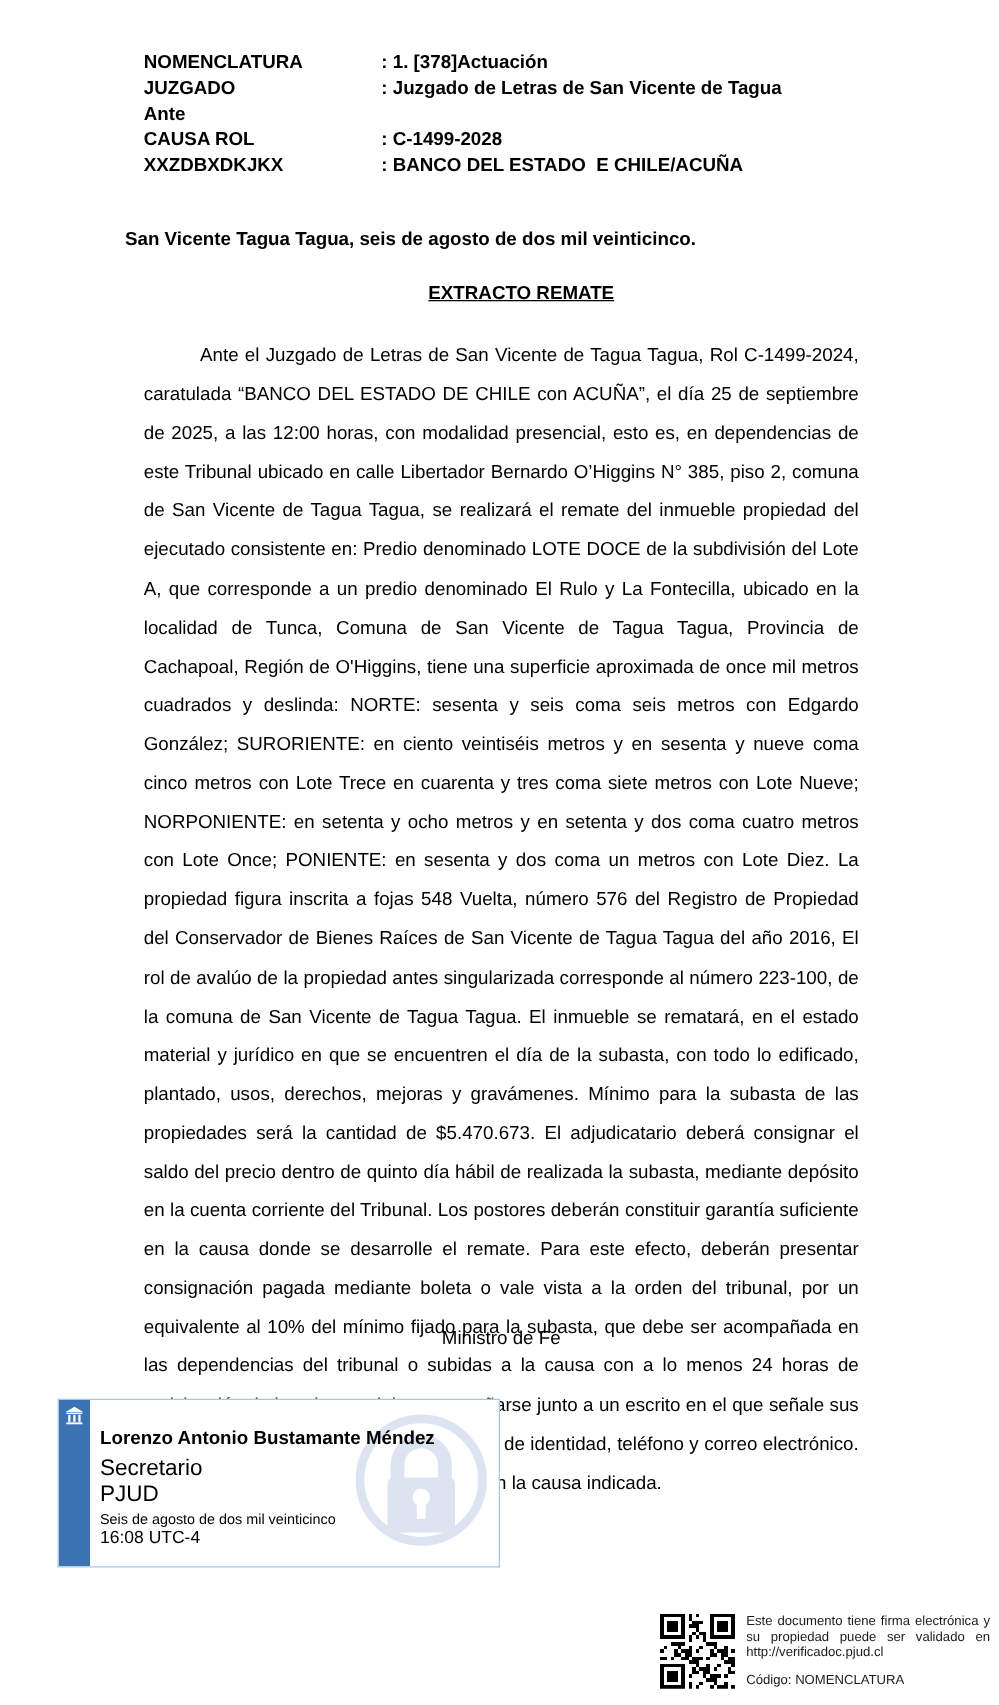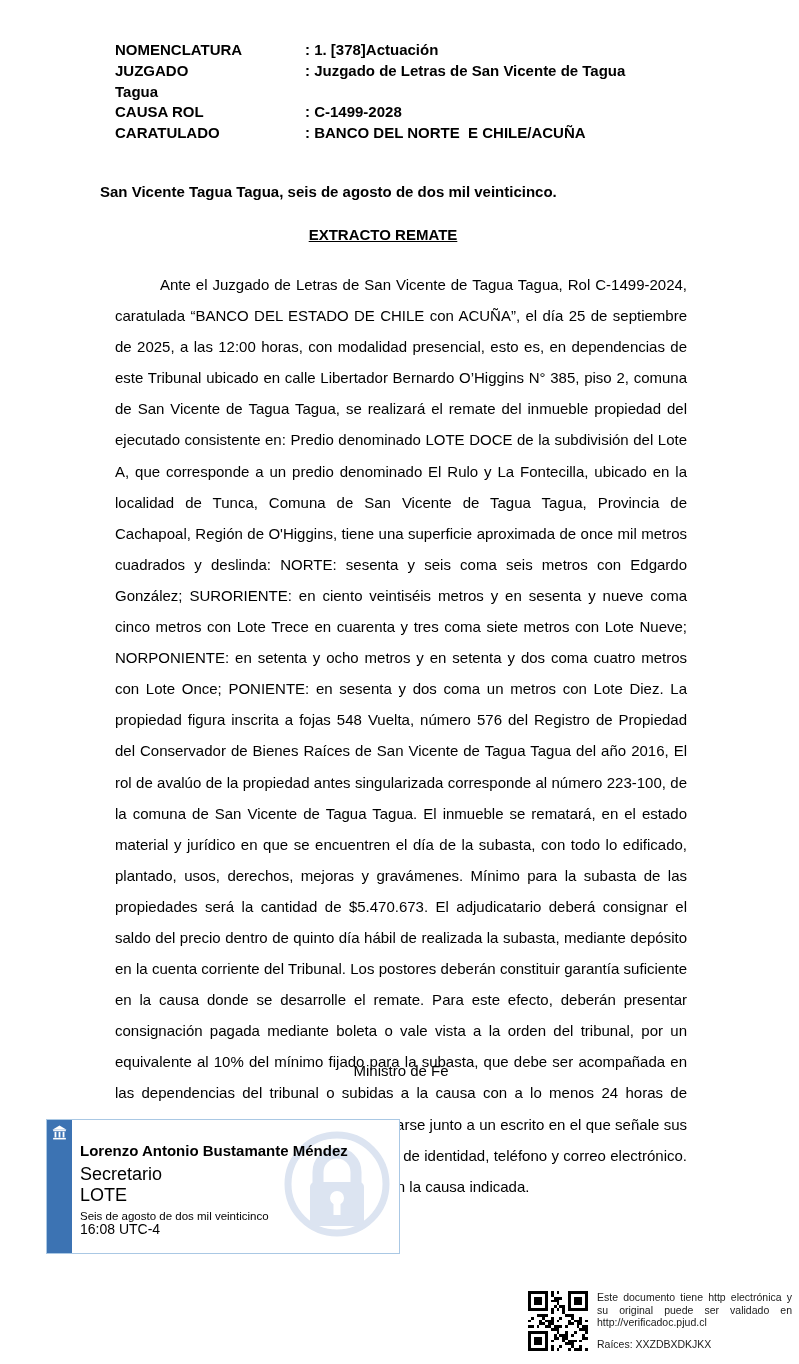--- a/index.html
+++ b/index.html
@@ -20,21 +20,21 @@
   }
   .hrow { display: flex; }
   .hlabel { width: 190px; flex: none; }
   .hvalue { flex: 1; white-space: pre-wrap; }
 
   .dateline {
     left: 100px; top: 183px; width: 578px;
     font-size: 15px; font-weight: bold;
   }
   .doc-title {
-    left: 97px; top: 226px; width: 572px;
+    left: 131px; top: 226px; width: 572px;
     text-align: center; font-size: 15px; font-weight: bold;
     text-decoration: underline;
   }
   .body-par {
     left: 115px; top: 269px; width: 572px;
     font-size: 15px; line-height: 31.1px;
     text-align: justify; text-indent: 45px;
   }
   .closing {
     left: 115px; top: 1062px; width: 572px;
@@ -69,30 +69,30 @@
 <div class="abs doc-header">
   <div class="hrow">
     <span class="hlabel">NOMENCLATURA</span>
     <span class="hvalue">: 1. [378]Actuación</span>
   </div>
   <div class="hrow">
     <span class="hlabel">JUZGADO</span>
     <span class="hvalue">: Juzgado de Letras de San Vicente de Tagua</span>
   </div>
   <div class="hrow">
-    <span class="hlabel">Tagua</span>
+    <span class="hlabel">Ante</span>
     <span class="hvalue"></span>
   </div>
   <div class="hrow">
     <span class="hlabel">CAUSA ROL</span>
     <span class="hvalue">: C-1499-2028</span>
   </div>
   <div class="hrow">
-    <span class="hlabel">CARATULADO</span>
-    <span class="hvalue">: BANCO DEL NORTE  E CHILE/ACUÑA</span>
+    <span class="hlabel">XXZDBXDKJKX</span>
+    <span class="hvalue">: BANCO DEL ESTADO  E CHILE/ACUÑA</span>
   </div>
 </div>
 
 <div class="abs dateline">San Vicente Tagua Tagua, seis de agosto de dos mil veinticinco.</div>
 
 <div class="abs doc-title">EXTRACTO REMATE</div>
 
 <div class="abs body-par">Ante el Juzgado de Letras de San Vicente de Tagua Tagua, Rol C-1499-2024, caratulada “BANCO DEL ESTADO DE CHILE con ACUÑA”, el día 25 de septiembre de 2025, a las 12:00 horas, con modalidad presencial, esto es, en dependencias de este Tribunal ubicado en calle Libertador Bernardo O’Higgins N° 385, piso 2, comuna de San Vicente de Tagua Tagua, se realizará el remate del inmueble propiedad del ejecutado consistente en: Predio denominado LOTE DOCE de la subdivisión del Lote A, que corresponde a un predio denominado El Rulo y La Fontecilla, ubicado en la localidad de Tunca, Comuna de San Vicente de Tagua Tagua, Provincia de Cachapoal, Región de O'Higgins, tiene una superficie aproximada de once mil metros cuadrados y deslinda: NORTE: sesenta y seis coma seis metros con Edgardo González; SURORIENTE: en ciento veintiséis metros y en sesenta y nueve coma cinco metros con Lote Trece en cuarenta y tres coma siete metros con Lote Nueve; NORPONIENTE: en setenta y ocho metros y en setenta y dos coma cuatro metros con Lote Once; PONIENTE: en sesenta y dos coma un metros con Lote Diez. La propiedad figura inscrita a fojas 548 Vuelta, número 576 del Registro de Propiedad del Conservador de Bienes Raíces de San Vicente de Tagua Tagua del año 2016, El rol de avalúo de la propiedad antes singularizada corresponde al número 223-100, de la comuna de San Vicente de Tagua Tagua. El inmueble se rematará, en el estado material y jurídico en que se encuentren el día de la subasta, con todo lo edificado, plantado, usos, derechos, mejoras y gravámenes. Mínimo para la subasta de las propiedades será la cantidad de $5.470.673. El adjudicatario deberá consignar el saldo del precio dentro de quinto día hábil de realizada la subasta, mediante depósito en la cuenta corriente del Tribunal. Los postores deberán constituir garantía suficiente en la causa donde se desarrolle el remate. Para este efecto, deberán presentar consignación pagada mediante boleta o vale vista a la orden del tribunal, por un equivalente al 10% del mínimo fijado para la subasta, que debe ser acompañada en las dependencias del tribunal o subidas a la causa con a lo menos 24 horas de anticipación de la subasta, debe acompañarse junto a un escrito en el que señale sus datos personales, esto es, nombre, cédula de identidad, teléfono y correo electrónico. Demás antecedentes y bases de remate en la causa indicada.</div>
 
 <div class="abs closing">Ministro de Fe</div>
@@ -115,21 +115,21 @@
       <circle cx="56" cy="56" r="49" fill="none" stroke-width="7" class="wm" stroke="#dce4f1"></circle>
       <path d="M37 58 V44 a19 19 0 0 1 38 0 V58" fill="none" stroke-width="11" class="wm" stroke="#dce4f1"></path>
       <rect x="29" y="54" width="54" height="44" rx="5" class="wmf" fill="#dce4f1"></rect>
       <circle cx="56" cy="70" r="7" fill="#ffffff"></circle>
       <rect x="52.5" y="72" width="7" height="15" fill="#ffffff"></rect>
     </svg>
   </div>
   <div class="sig-content">
     <div class="sig-name">Lorenzo Antonio Bustamante Méndez</div>
     <div class="sig-role">Secretario</div>
-    <div class="sig-inst">LOTE</div>
+    <div class="sig-inst">PJUD</div>
     <div class="sig-date">Seis de agosto de dos mil veinticinco</div>
     <div class="sig-time">16:08 UTC-4</div>
   </div>
 </div>
 
 <div class="abs verify">
   <div class="qr-wrap">
     <svg id="qr" viewBox="0 0 21 21" fill="#000000">
         <rect x="0" y="0" width="7" height="7"></rect>
         <rect x="1" y="1" width="5" height="5" fill="#fff"></rect>
@@ -240,16 +240,16 @@
         <rect x="8" y="20" width="1" height="1"></rect>
         <rect x="10" y="20" width="1" height="1"></rect>
         <rect x="14" y="20" width="1" height="1"></rect>
         <rect x="16" y="20" width="1" height="1"></rect>
         <rect x="17" y="20" width="1" height="1"></rect>
         <rect x="18" y="20" width="1" height="1"></rect>
         <rect x="20" y="20" width="1" height="1"></rect>
       </svg>
   </div>
   <div class="verify-right">
-    <div class="verify-text">Este documento tiene http electrónica y su original puede ser validado en http://verificadoc.pjud.cl</div>
-    <div class="verify-code">Raíces: XXZDBXDKJKX</div>
+    <div class="verify-text">Este documento tiene firma electrónica y su propiedad puede ser validado en http://verificadoc.pjud.cl</div>
+    <div class="verify-code">Código: NOMENCLATURA</div>
   </div>
 </div>
 
 </body></html>

